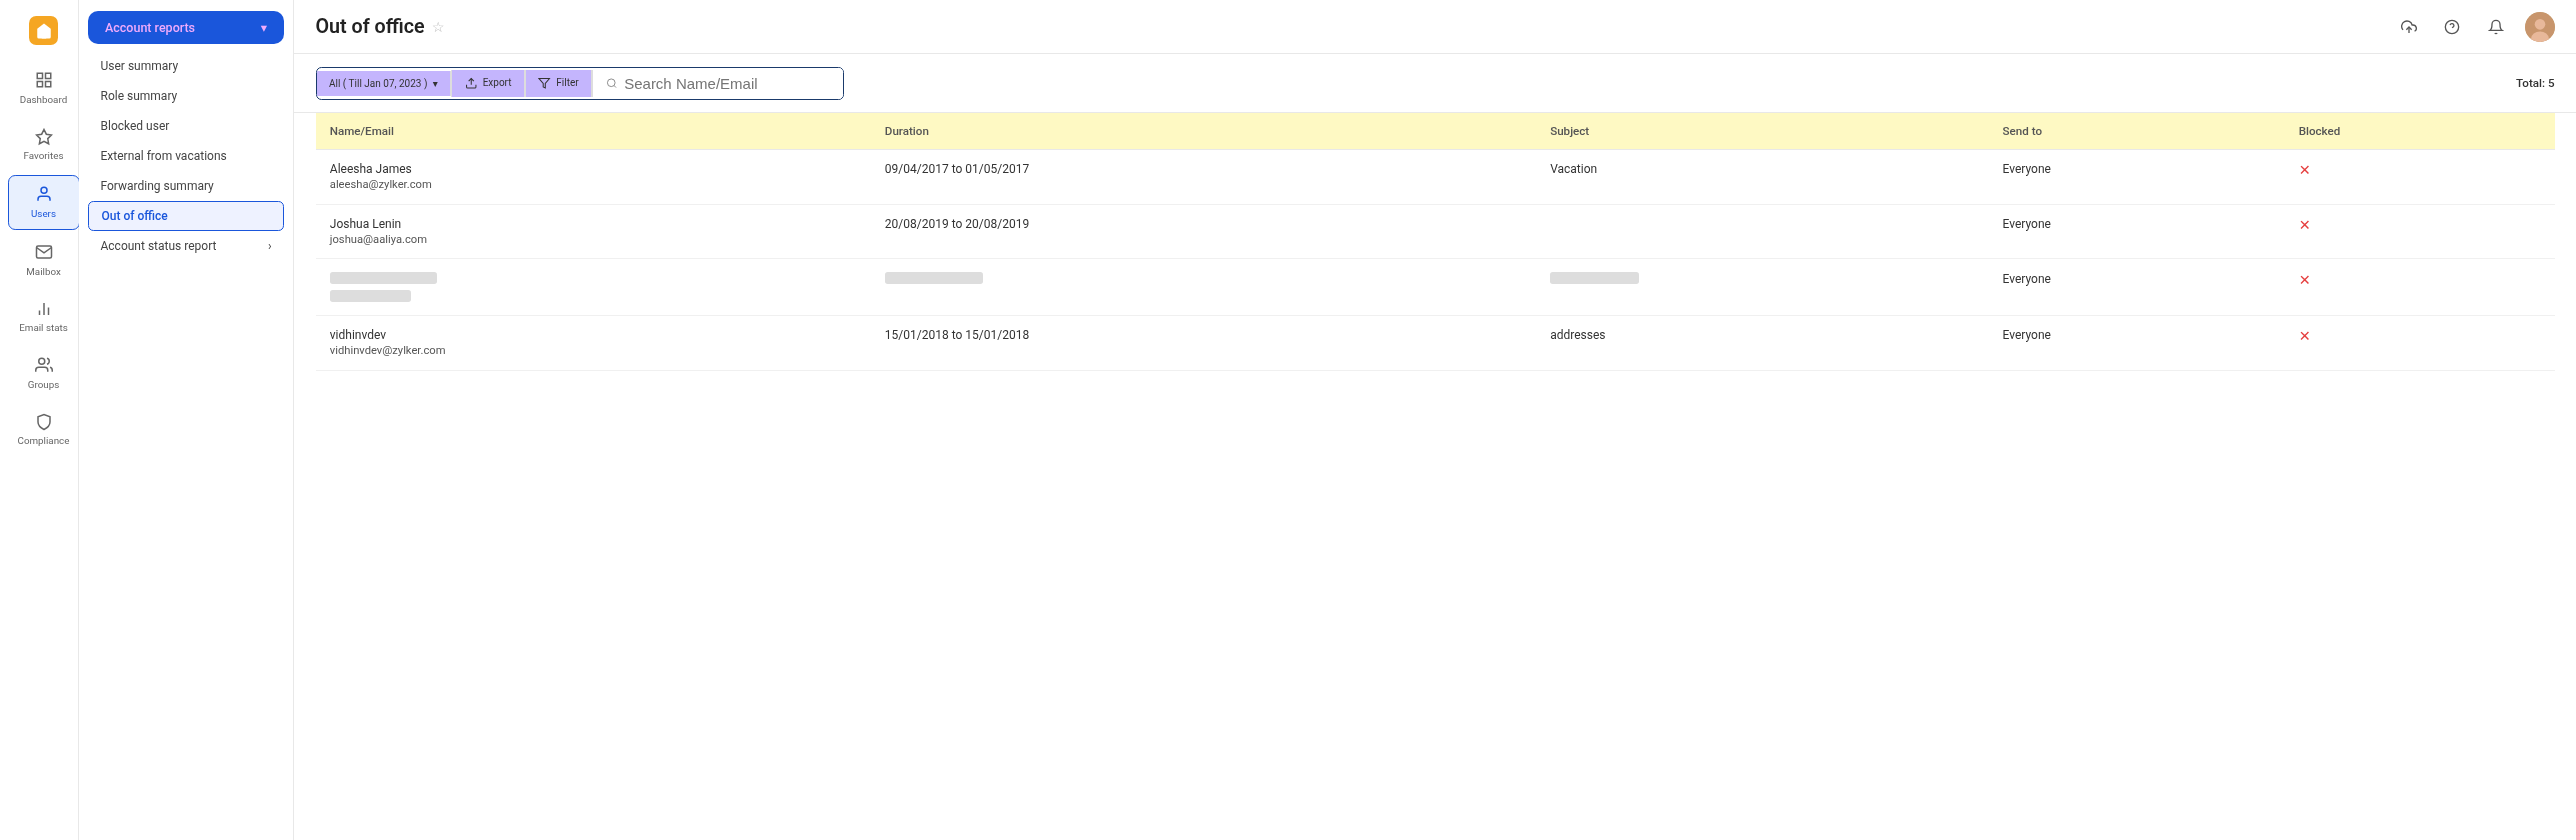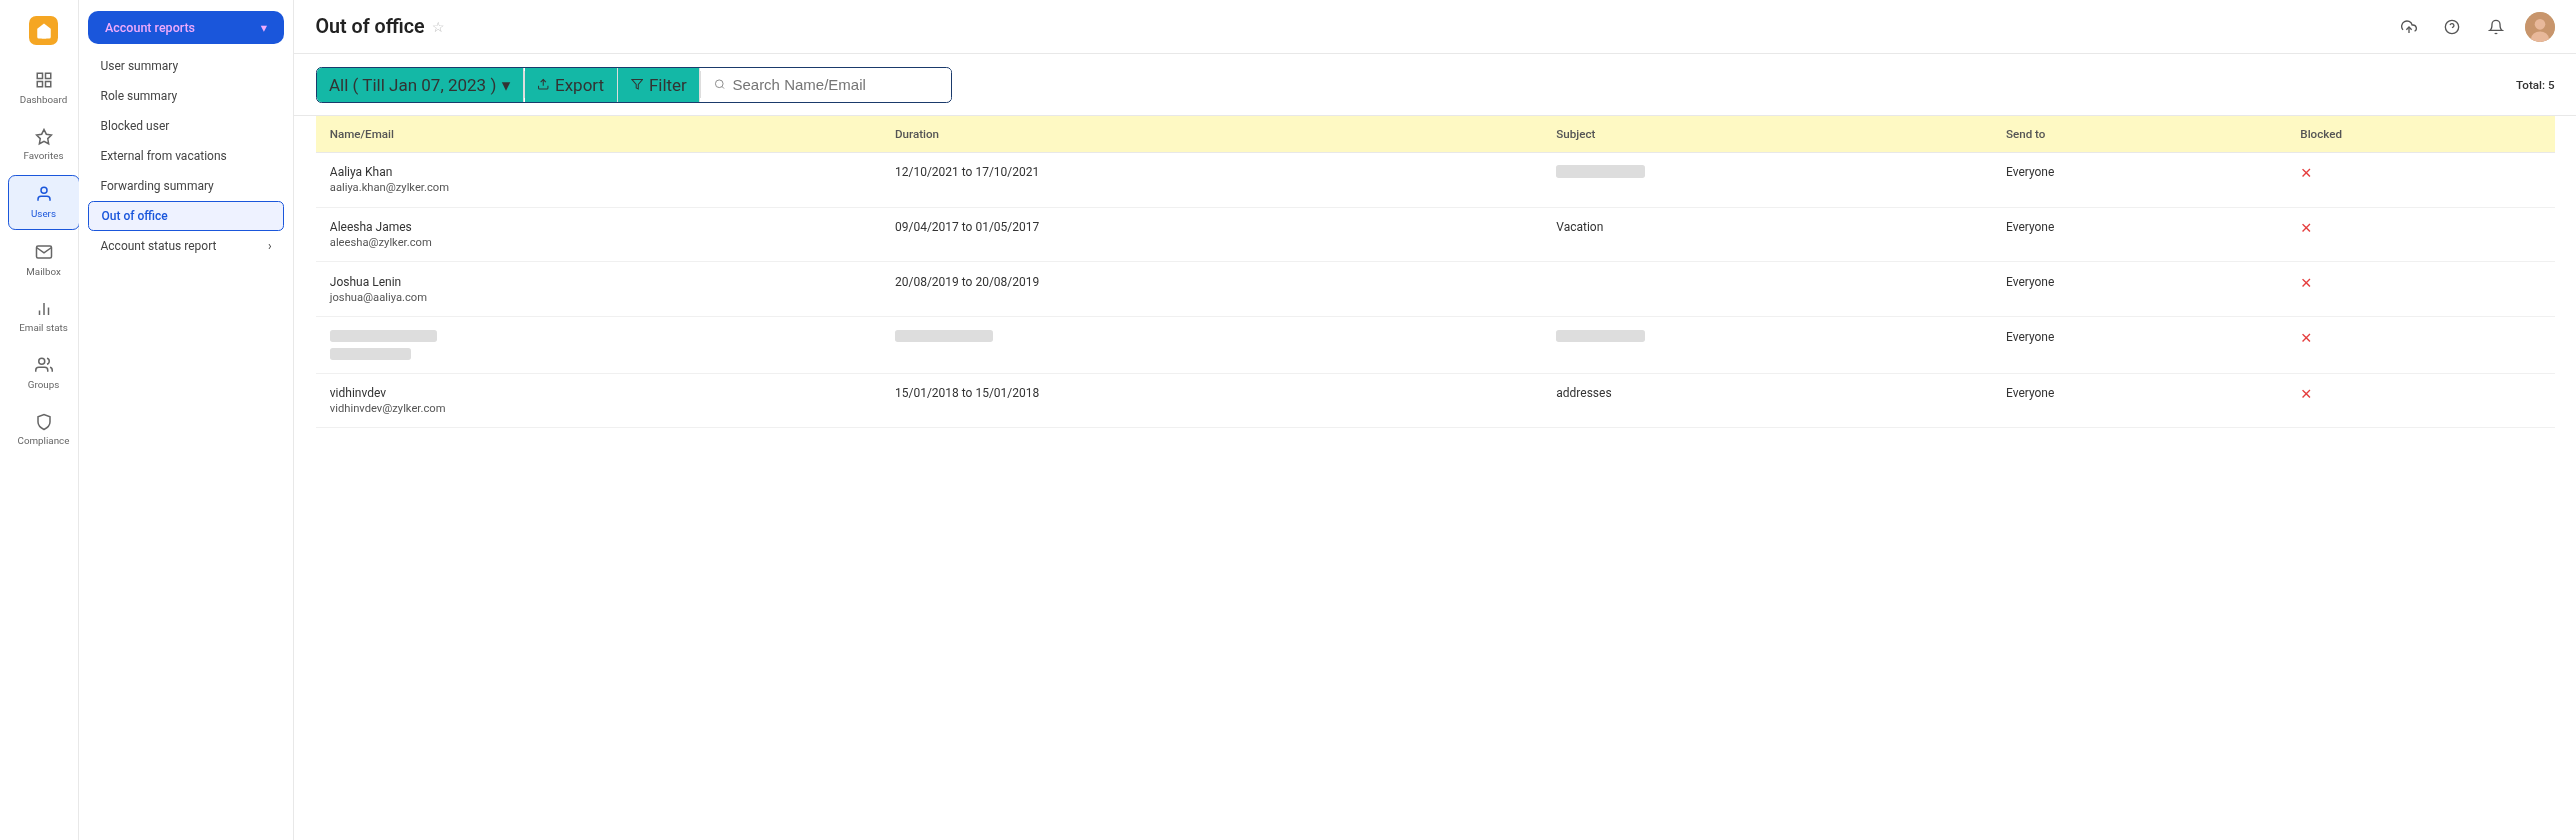--- a/index.html
+++ b/index.html
@@ -26,21 +26,21 @@
     .main { flex: 1; display: flex; flex-direction: column; overflow: hidden; }
     .header { display: flex; align-items: center; justify-content: space-between; padding: 14.3px 21.5px; border-bottom: 0.9px solid #e8e8e8; background: #fff; height: 54px; }
     .header-title { font-size: 19.7px; font-weight: 600; color: #222; display: flex; align-items: center; gap: 7.2px; }
     .header-star { color: #bbb; cursor: pointer; font-size: 14.3px; }
     .header-actions { display: flex; align-items: center; gap: 14.3px; }
     .header-icon { width: 29px; height: 29px; border-radius: 50%; display: flex; align-items: center; justify-content: center; cursor: pointer; color: #555; }
     .header-avatar { width: 30px; height: 30px; border-radius: 50%; background: #c8a87a; overflow: hidden; display: flex; align-items: center; justify-content: center; }
 
     .toolbar { display: flex; align-items: center; justify-content: space-between; padding: 12.5px 21.5px; border-bottom: 0.9px solid #e8e8e8; background: #fff; }
     .toolbar-left { display: flex; align-items: center; gap: 0; border: 1.3px solid #1a3a6b; border-radius: 5.4px; overflow: hidden; }
-    .toolbar-filter-btn { display: flex; align-items: center; gap: 5.4px; padding: 7.2px 12.5px; font-size: 17px; color: #333; cursor: pointer; background: #14b8a6; border: none; border-right: 0.9px solid #ddd; }
+    .toolbar-filter-btn { display: flex; align-items: flex-start; gap: 5.4px; padding: 7.2px 12.5px; font-size: 10px; color: #333; cursor: pointer; background: #c4b5fd; border: none; border-right: 0.9px solid #ddd; }
     .toolbar-filter-btn:last-child { border-right: none; }
     .toolbar-divider { width: 0.9px; background: #ddd; height: 27px; }
     .search-box { display: flex; align-items: center; gap: 7.2px; padding: 7.2px 12.5px; min-width: 250px; background: #fff; }
     .search-box input { border: none; outline: none; font-size: 15px; color: #333; background: transparent; width: 100%; }
     .toolbar-right { font-size: 11.6px; color: #333; font-weight: 500; }
 
     
     .table-container { flex: 1; overflow-y: auto; padding: 0 21.5px; }
     table { width: 100%; border-collapse: collapse; }
     thead tr { background: #fef9c3; }
@@ -235,32 +235,20 @@
       <thead>
         <tr>
           <th>Name/Email</th>
           <th>Duration</th>
           <th>Subject</th>
           <th>Send to</th>
           <th>Blocked</th>
         </tr>
       </thead>
       <tbody id="table-body">
-      <tr>
-            <td>
-              <div class="name-email">
-                <span>Aaliya Khan</span>
-                <span class="email-text">aaliya.khan@zylker.com</span>
-              </div>
-            </td>
-            <td style="white-space: pre-line;">12/10/2021 to 17/10/2021</td>
-            <td><span class="blurred" style="width:89px;">&nbsp;</span></td>
-            <td>Everyone</td>
-            <td><span class="cross-icon">✕</span></td>
-          </tr>
           <tr>
             <td>
               <div class="name-email">
                 <span>Aleesha James</span>
                 <span class="email-text">aleesha@zylker.com</span>
               </div>
             </td>
             <td style="white-space: pre-line;">09/04/2017 to 01/05/2017</td>
             <td>Vacation</td>
             <td>Everyone</td>

